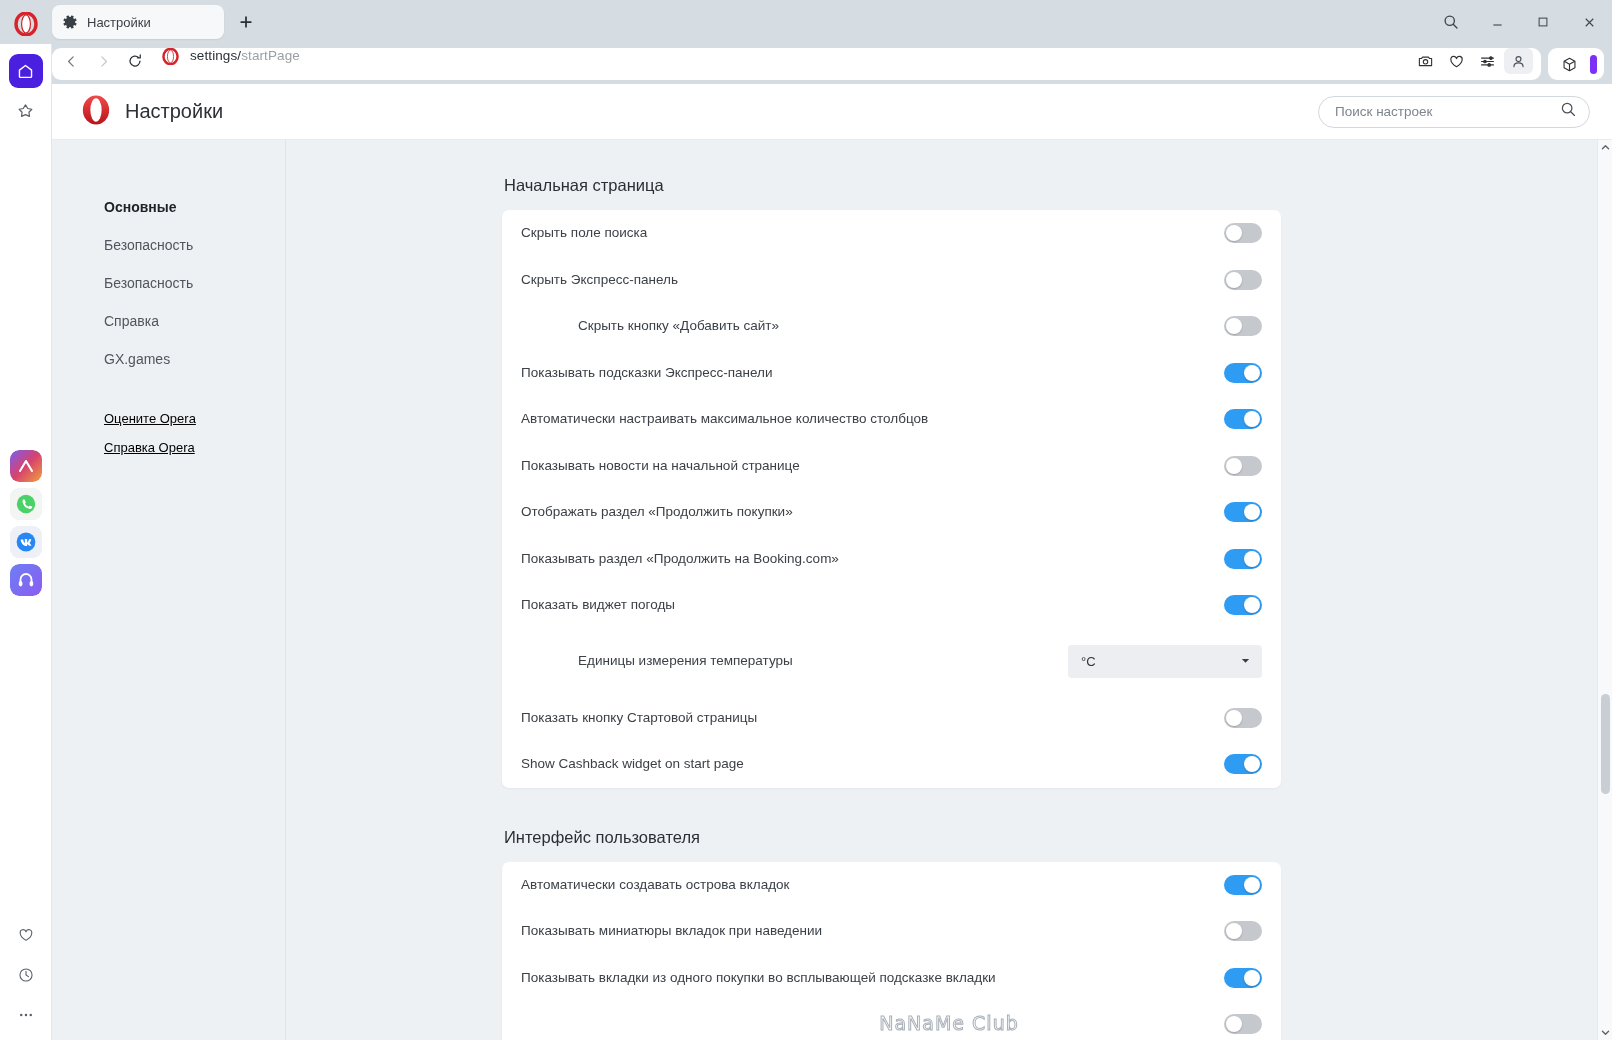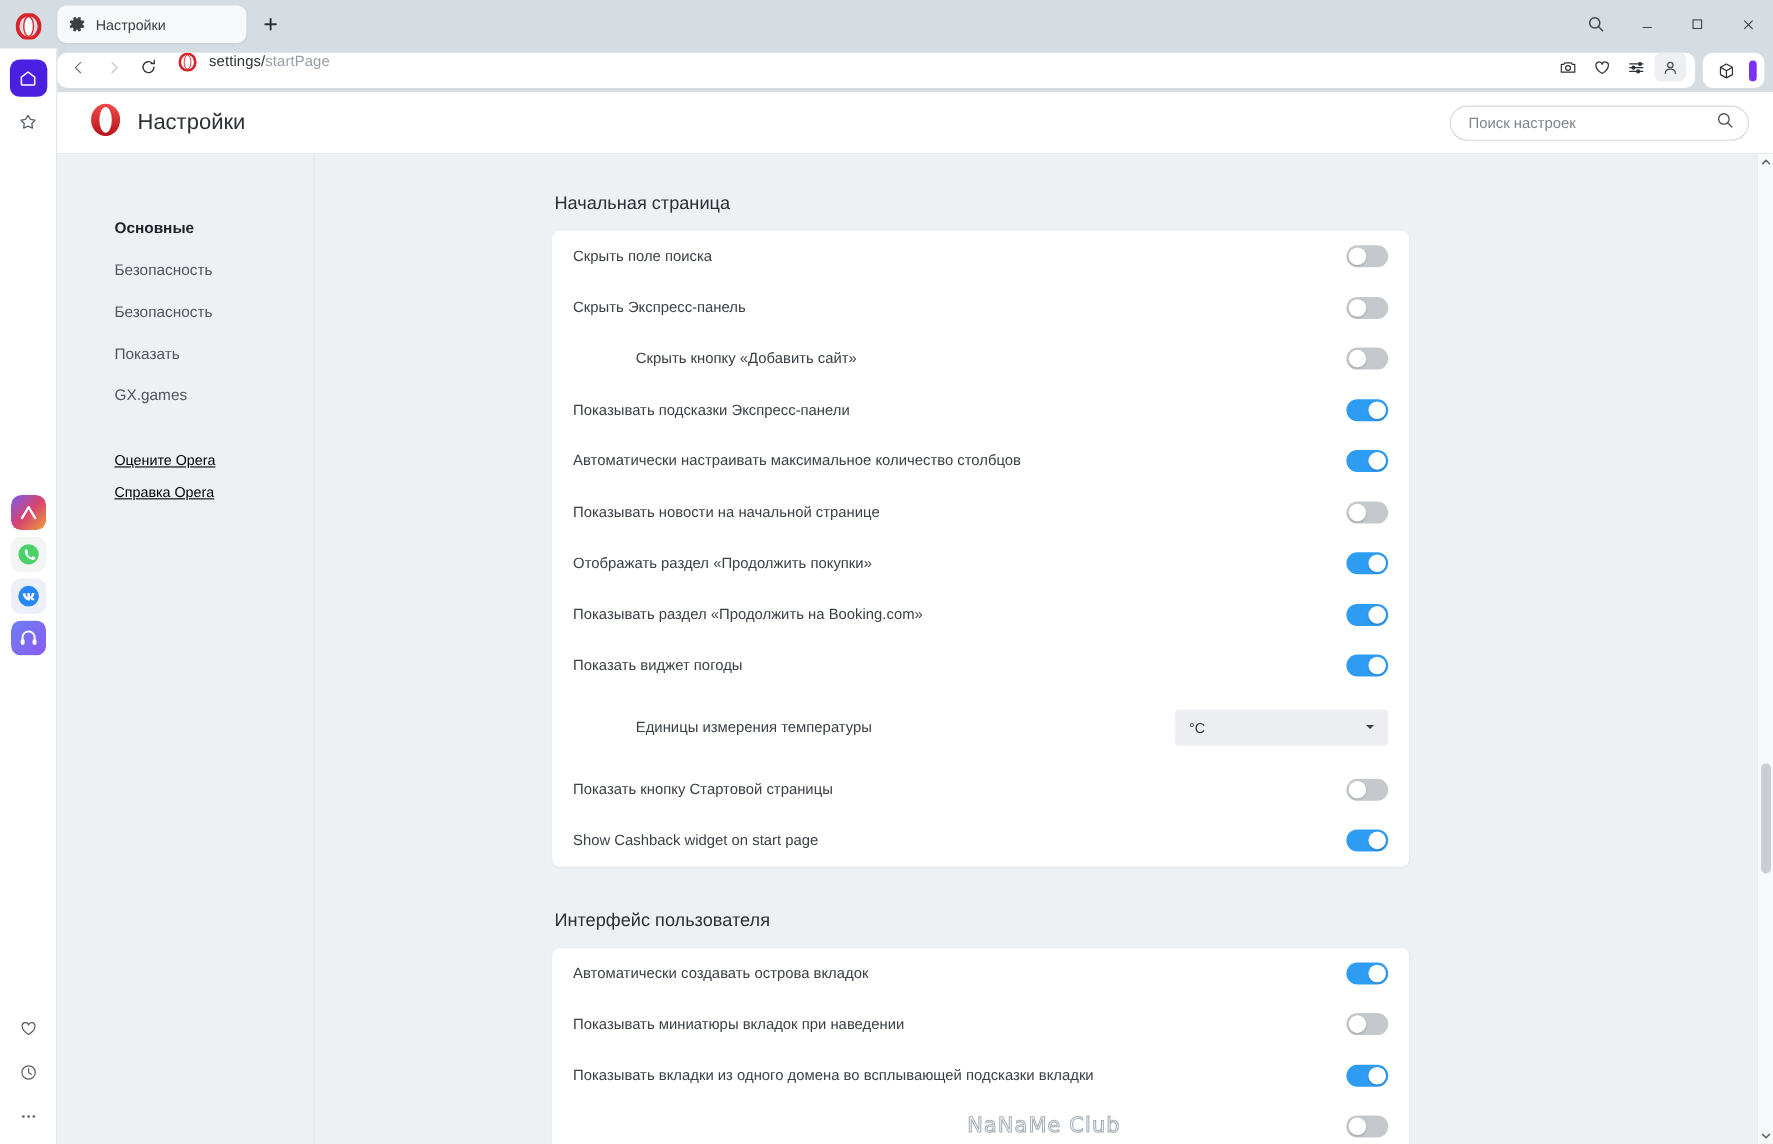--- a/index.html
+++ b/index.html
@@ -483,21 +483,21 @@
           </span>
         </div>
       </div>
 
       <div class="page-body">
 
         <div class="navcol">
           <div class="nav-item active">Основные</div>
           <div class="nav-item">Безопасность</div>
           <div class="nav-item">Безопасность</div>
-          <div class="nav-item">Показать</div>
+          <div class="nav-item">Справка</div>
           <div class="nav-item">GX.games</div>
           <div class="nav-links">
             <a class="nav-link" href="#">Оцените Opera</a>
             <a class="nav-link" href="#">Справка Opera</a>
           </div>
         </div>
 
         <div class="content">
           <div class="content-inner">
 
@@ -637,21 +637,21 @@
                 <div class="row">
                   <div class="row-label">Показывать миниатюры вкладок при наведении</div>
                   <div class="row-ctl">
                       <div class="toggle">
                         <div class="knob"></div>
                       </div>
                     </div>
                 </div>
 
                 <div class="row">
-                  <div class="row-label">Показывать вкладки из одного домена во всплывающей подсказки вкладки</div>
+                  <div class="row-label">Показывать вкладки из одного покупки во всплывающей подсказке вкладки</div>
                   <div class="row-ctl">
                       <div class="toggle on">
                         <div class="knob"></div>
                       </div>
                     </div>
                 </div>
 
                 <div class="row">
                   <div class="row-label"></div>
                   <div class="row-ctl">

